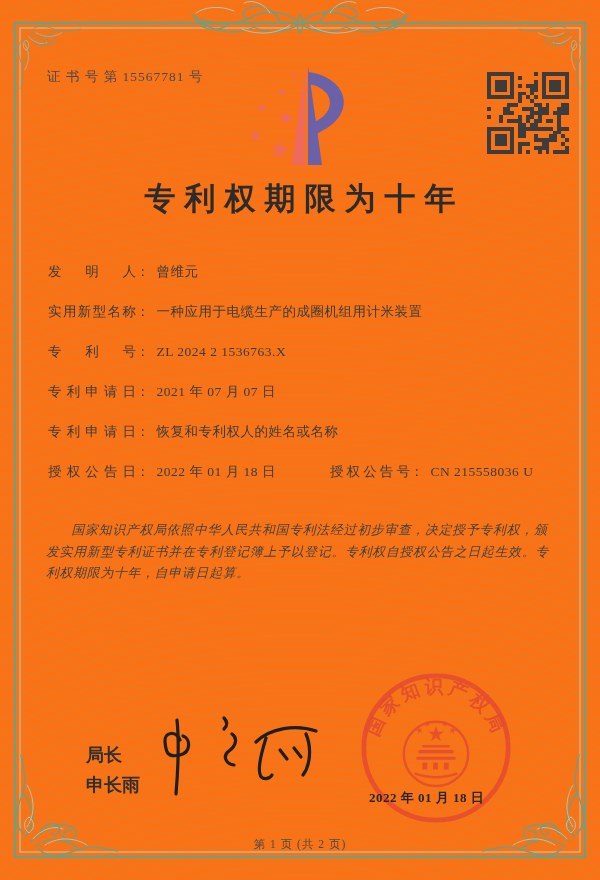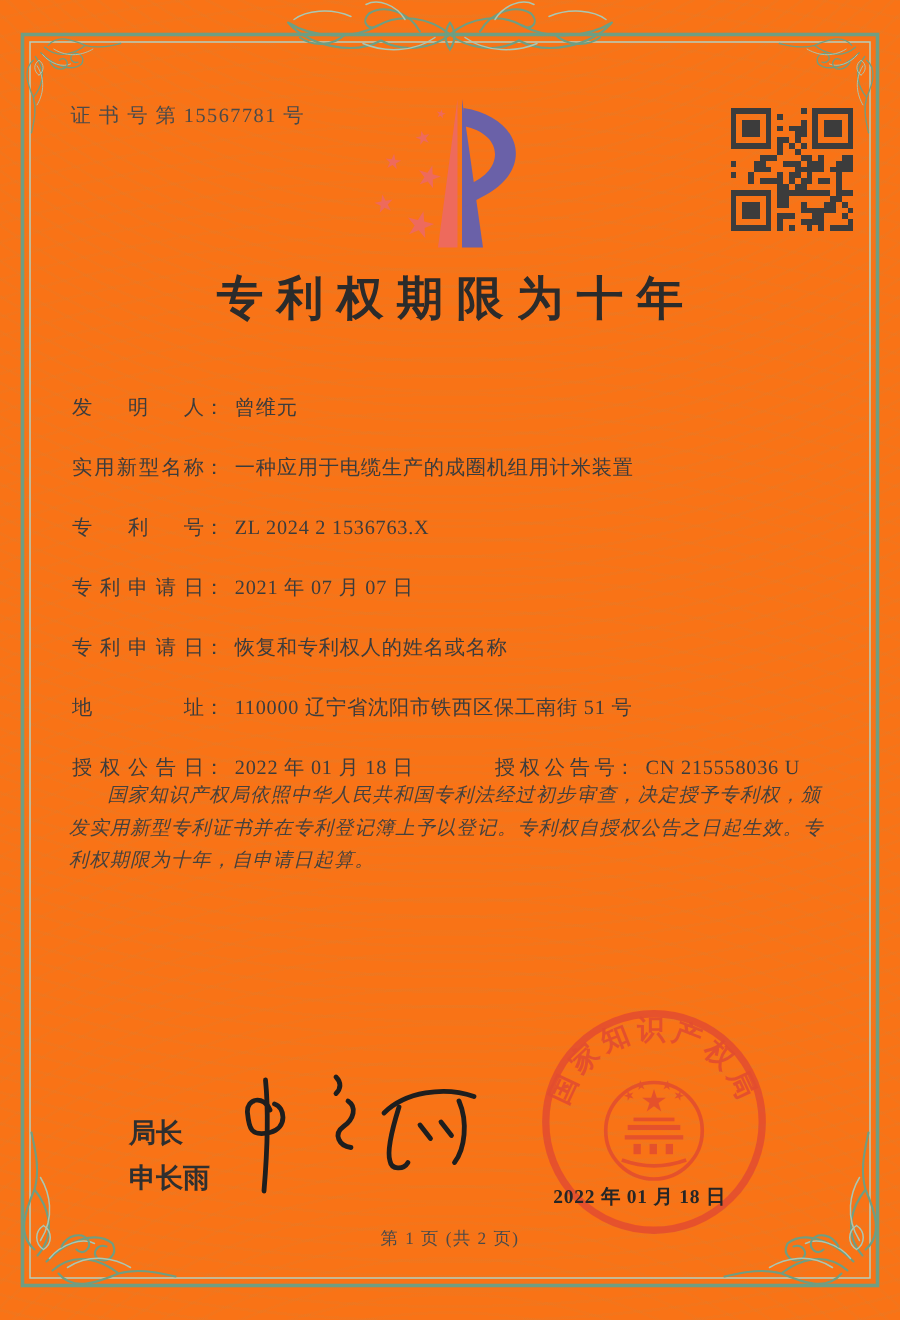--- a/index.html
+++ b/index.html
@@ -46,21 +46,21 @@
 
   .signer{position:absolute;left:55px;top:740px;font-family:"Liberation Sans","DejaVu Sans",sans-serif;
     font-size:18px;font-weight:bold;color:#2f2f2f;line-height:30px;margin-left:31px;}
   .signature-box{position:absolute;left:140px;top:708px;width:200px;height:100px;}
   .seal-box{position:absolute;left:358px;top:670px;width:156px;height:156px;opacity:.92;}
   .seal-date{
     position:absolute;left:344px;top:789px;width:165px;text-align:center;
     font-size:13px;font-weight:bold;color:#262626;letter-spacing:.5px;
   }
   .footer{
-    position:absolute;left:0;right:0;top:818px;text-align:center;
+    position:absolute;left:0;right:0;top:837px;text-align:center;
     font-size:11.5px;color:#4a4a4a;letter-spacing:1px;
   }
   .orn{stroke:#6f9e82;fill:none;stroke-width:1.4;stroke-linecap:round;}
   .orn2{stroke:#a9c8b4;fill:none;stroke-width:1;stroke-linecap:round;}
 </style>
 </head>
 <body>
 
 <div class="paper">
 
@@ -364,23 +364,20 @@
     <div class="row">
       <span class="flabel">专利号</span><span class="colon">：</span><span class="fvalue">ZL 2024 2 1536763.X</span>
     </div>
     <div class="row">
       <span class="flabel">专利申请日</span><span class="colon">：</span><span class="fvalue">2021 年 07 月 07 日</span>
     </div>
     <div class="row">
       <span class="flabel">专利申请日</span><span class="colon">：</span><span class="fvalue">恢复和专利权人的姓名或名称</span>
     </div>
     <div class="row">
-      <span class="flabel">地址</span><span class="colon">：</span><span class="fvalue">110000 辽宁省沈阳市铁西区保工南街 51 号</span>
-    </div>
-    <div class="row">
       <span class="flabel">授权公告日</span><span class="colon">：</span><span class="fvalue">2022 年 01 月 18 日</span><span class="pair2"><span class="flabel">授权公告号</span><span class="colon">：</span><span class="fvalue">CN 215558036 U</span></span>
     </div>
   </div>
 
   <div class="paragraphs">
     <p>国家知识产权局依照中华人民共和国专利法经过初步审查，决定授予专利权，颁发实用新型专利证书并在专利登记簿上予以登记。专利权自授权公告之日起生效。专利权期限为十年，自申请日起算。</p>
   </div>
 
   <div class="signer">
     <div>局长</div>

